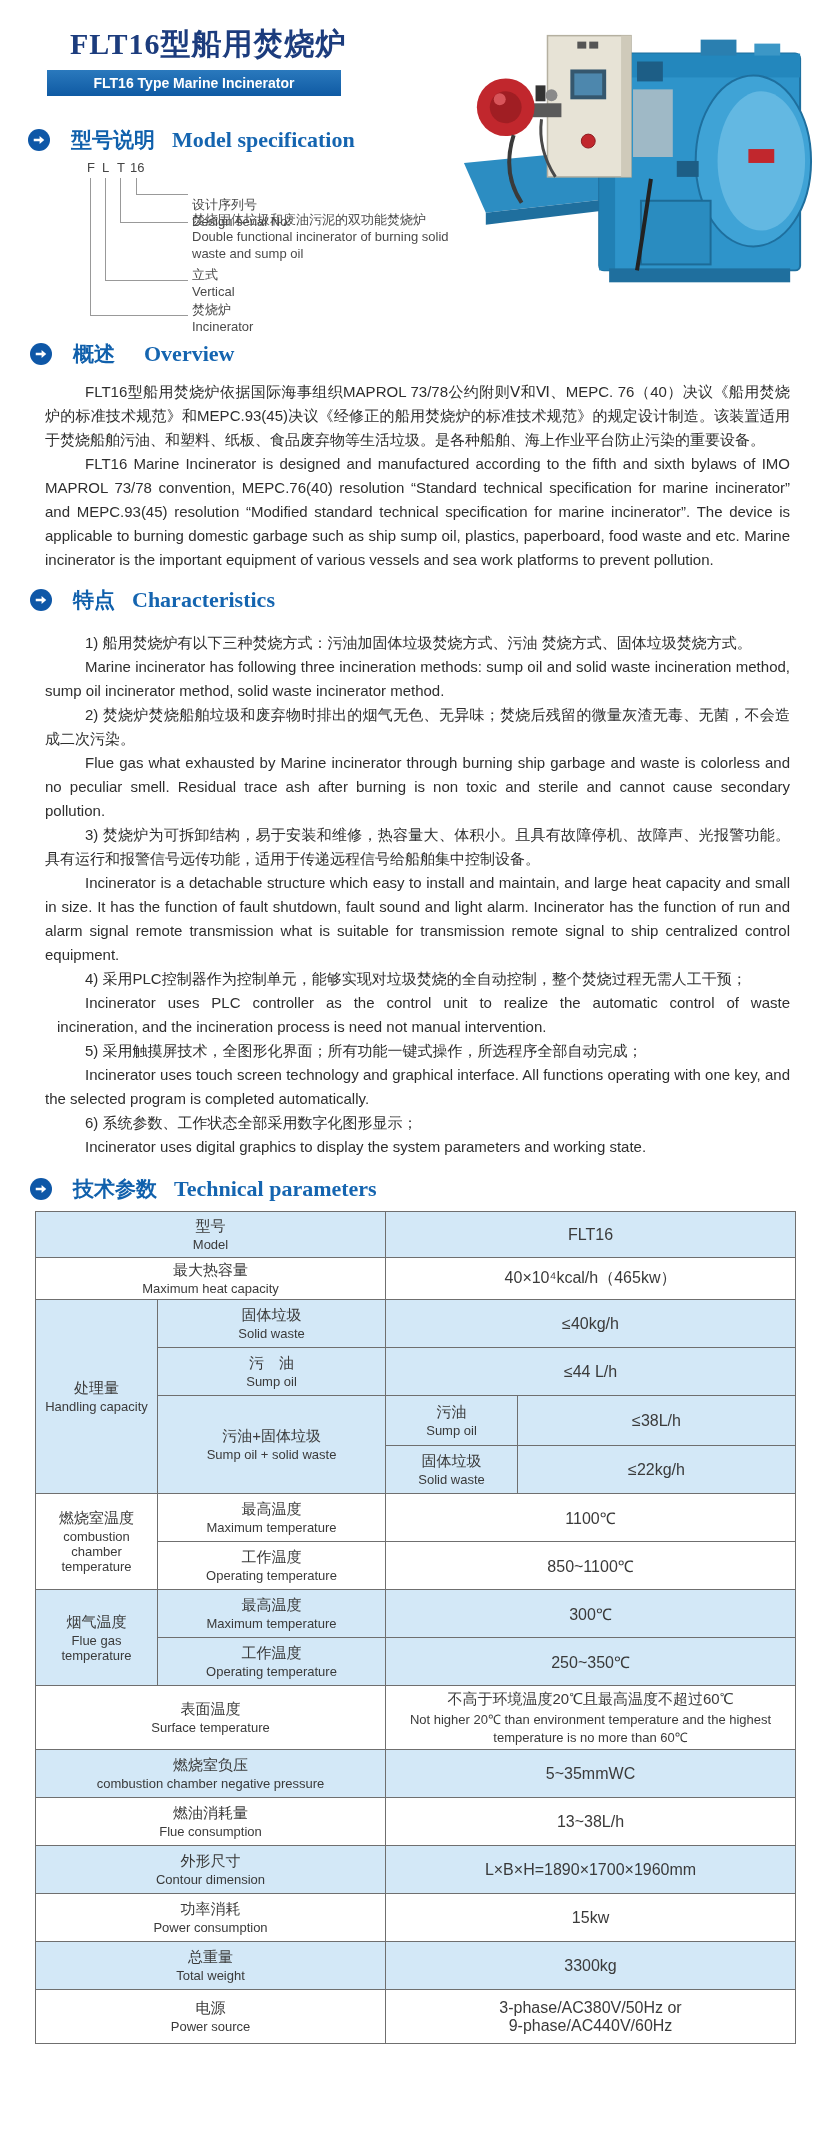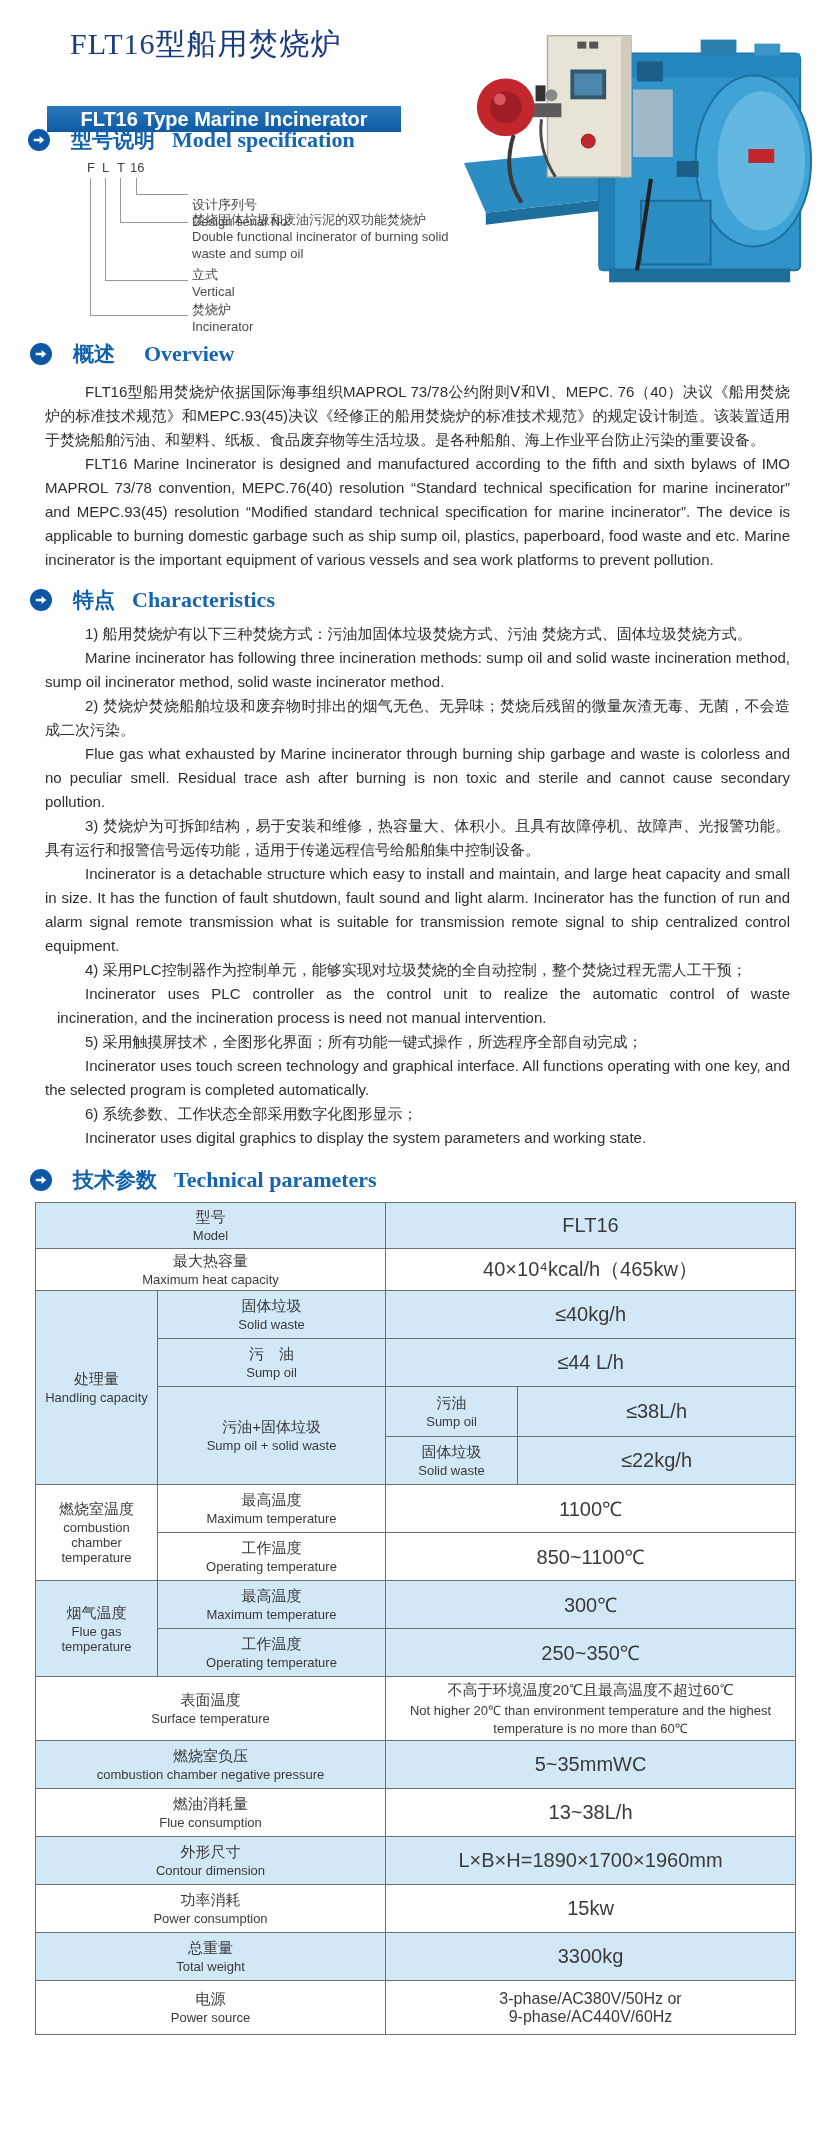--- a/index.html
+++ b/index.html
@@ -1,24 +1,24 @@
 <!DOCTYPE html>
 <html><head>
 <meta charset="utf-8">
 <style>
   html,body{margin:0;padding:0;background:#fff;}
   body{width:830px;font-family:"Liberation Sans",sans-serif;color:#333;position:relative;}
 
   
   .header{position:relative;height:340px;}
   .doc-title{position:absolute;left:70px;top:24px;font-family:"Liberation Serif",serif;
-             font-weight:normal;font-size:30px;color:#1c3c7d;letter-spacing:1px;}
-  .banner{position:absolute;left:47px;top:70px;width:354px;height:26px;
+             font-weight:bold;font-size:30px;color:#1c3c7d;letter-spacing:1px;}
+  .banner{position:absolute;left:47px;top:70px;width:294px;height:26px;
           background:linear-gradient(180deg,#2a79bd,#0f5aa3);color:#fff;
-          font-size:20px;font-weight:bold;text-align:center;line-height:26px;margin-top:36px;}
+          font-size:14px;font-weight:bold;text-align:center;line-height:26px;}
   .machine{position:absolute;left:452px;top:10px;width:368px;height:292px;}
 
   
   .sec-row{display:flex;align-items:center;gap:21px;}
   .sec-row.abs{position:absolute;left:28px;top:126px;}
   .flow-row{margin:14px 0 8px 30px;}
   .dot{width:22px;height:22px;border-radius:50%;background:#0e57a7;flex:0 0 22px;
        display:flex;align-items:center;justify-content:center;}
   .h-zh{font-size:21px;font-weight:bold;color:#1060ac;}
   .h-en{font-family:"Liberation Serif",serif;font-size:22px;font-weight:bold;color:#1565b0;}
@@ -37,21 +37,21 @@
   p.just-last{text-align-last:justify;}
   p.noindent{text-indent:12px;}
   .gap-top{margin-top:44px;}
 
   
   .tblwrap{margin:8px 35px 30px 35px;}
   table{border-collapse:collapse;width:760px;table-layout:fixed;}
   td{border:1px solid #6f6f6f;text-align:center;vertical-align:middle;padding:3px 6px;color:#3a3a3a;}
   td .zh{font-size:15px;}
   td .en{font-size:13px;margin-top:1px;}
-  td.val{font-size:20px;}
+  td.val{font-size:16px;}
   .blue{background:#d3e8f7;}
   .white{background:#fff;}
 </style>
 </head>
 <body>
 
 <div class="header">
   <div class="doc-title">FLT16型船用焚烧炉</div>
   <div class="banner">FLT16 Type Marine Incinerator</div>
 
@@ -158,21 +158,21 @@
 <div class="sec-row flow-row">
   <span class="dot">
     <svg viewBox="0 0 24 24" width="14" height="14">
         <polygon points="3,10 13,10 13,5 21,12 13,19 13,14 3,14" fill="#fff"></polygon>
       </svg>
   </span>
   <span class="h-zh">特点</span>
   <span class="h-en" style="margin-left:-4px">Characteristics</span>
 </div>
 <div class="section">
-  <p class="body" style="margin-top:8px">1) 船用焚烧炉有以下三种焚烧方式：污油加固体垃圾焚烧方式、污油 焚烧方式、固体垃圾焚烧方式。</p>
+  <p class="body" style="margin-top:17px">1) 船用焚烧炉有以下三种焚烧方式：污油加固体垃圾焚烧方式、污油 焚烧方式、固体垃圾焚烧方式。</p>
   <p class="body">Marine incinerator has following three incineration methods: sump oil and solid waste incineration method, sump oil incinerator method, solid waste incinerator method.</p>
   <p class="body">2) 焚烧炉焚烧船舶垃圾和废弃物时排出的烟气无色、无异味；焚烧后残留的微量灰渣无毒、无菌，不会造成二次污染。</p>
   <p class="body">Flue gas what exhausted by Marine incinerator through burning ship garbage and waste is colorless and no peculiar smell. Residual trace ash after burning is non toxic and sterile and cannot cause secondary pollution.</p>
   <p class="body">3) 焚烧炉为可拆卸结构，易于安装和维修，热容量大、体积小。且具有故障停机、故障声、光报警功能。具有运行和报警信号远传功能，适用于传递远程信号给船舶集中控制设备。</p>
   <p class="body">Incinerator is a detachable structure which easy to install and maintain, and large heat capacity and small in size. It has the function of fault shutdown, fault sound and light alarm. Incinerator has the function of run and alarm signal remote transmission what is suitable for transmission remote signal to ship centralized control equipment.</p>
   <p class="body">4) 采用PLC控制器作为控制单元，能够实现对垃圾焚烧的全自动控制，整个焚烧过程无需人工干预；</p>
   <p class="body just-last">Incinerator uses PLC controller as the control unit to realize the automatic control of waste</p>
   <p class="body noindent gap-top">incineration, and the incineration process is need not manual intervention.</p>
   <p class="body">5) 采用触摸屏技术，全图形化界面；所有功能一键式操作，所选程序全部自动完成；</p>
   <p class="body">Incinerator uses touch screen technology and graphical interface. All functions operating with one key, and the selected program is completed automatically.</p>

